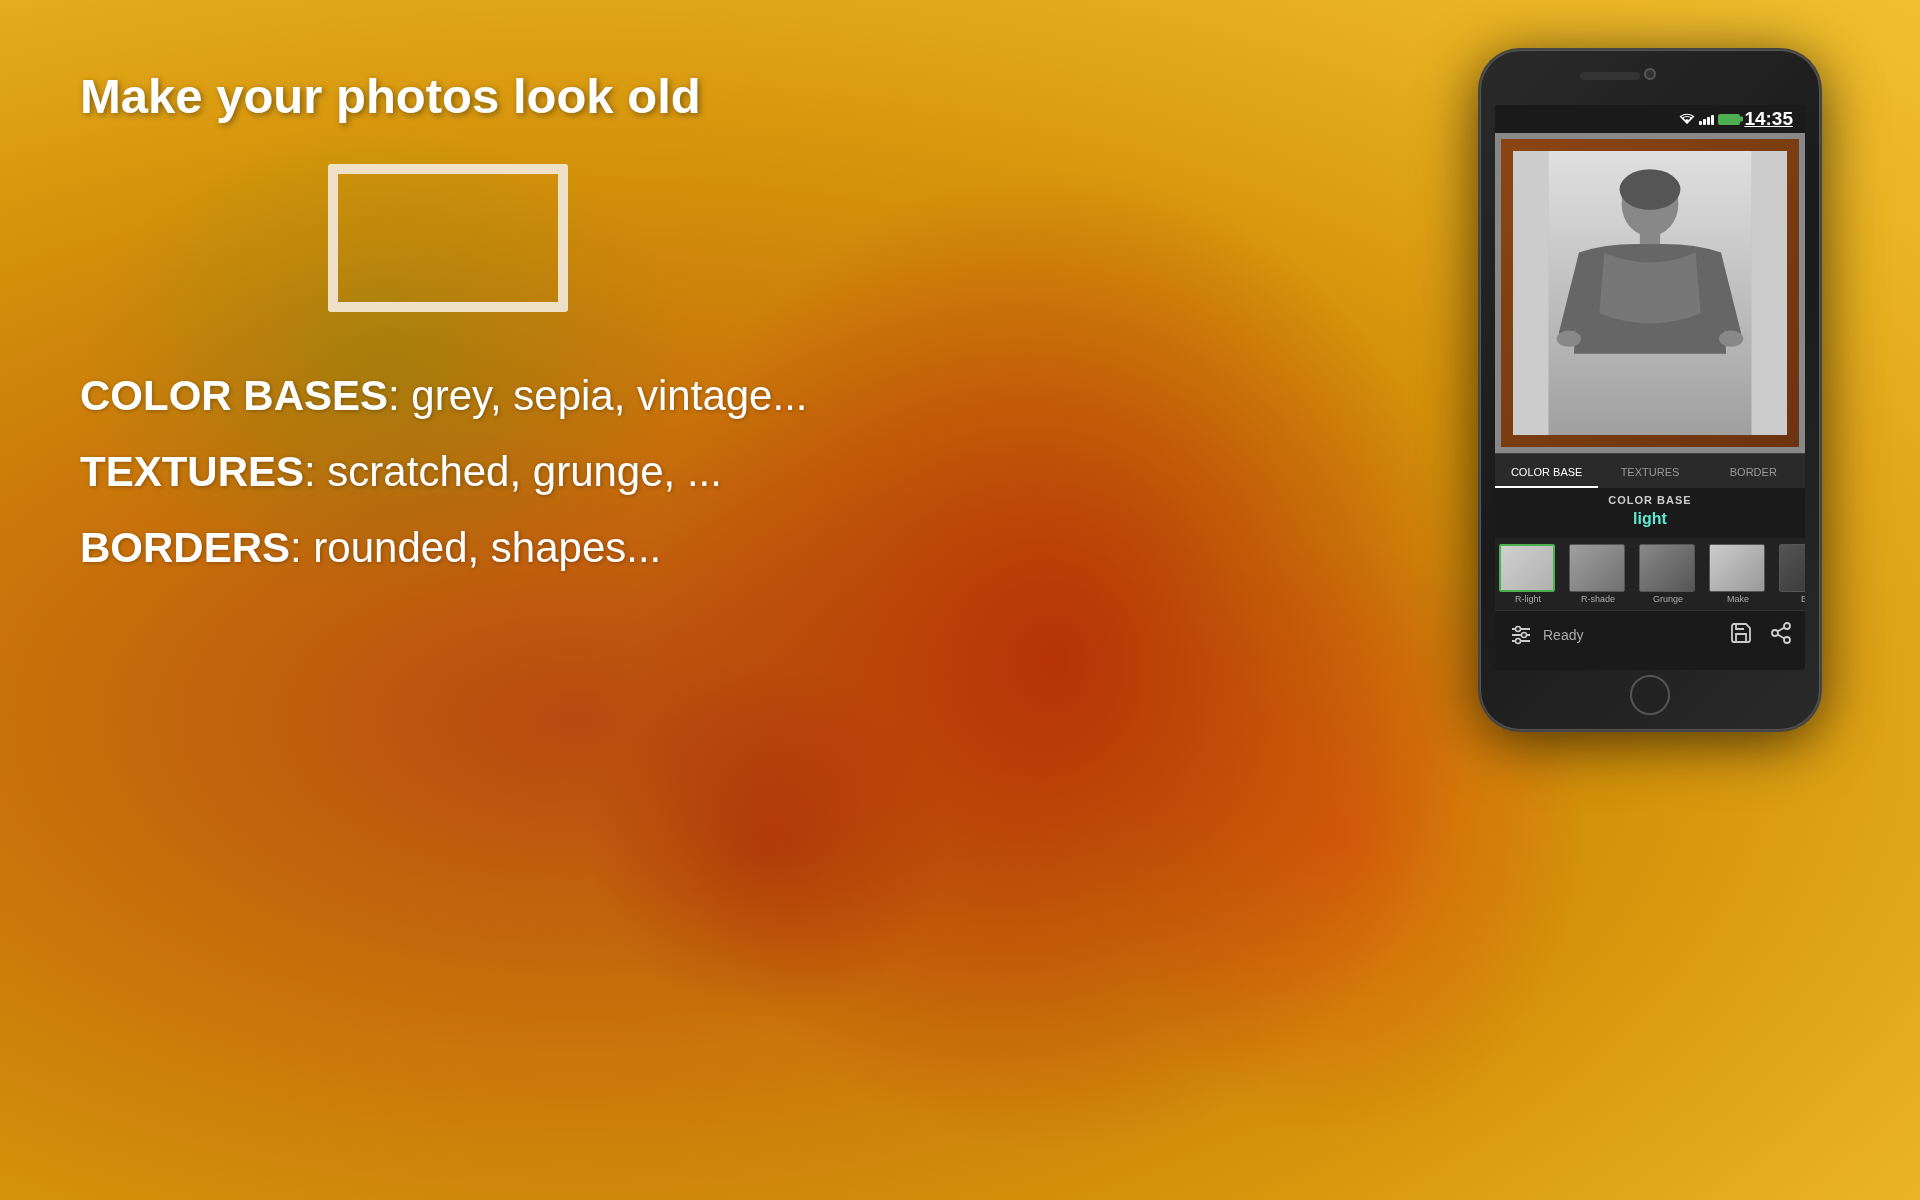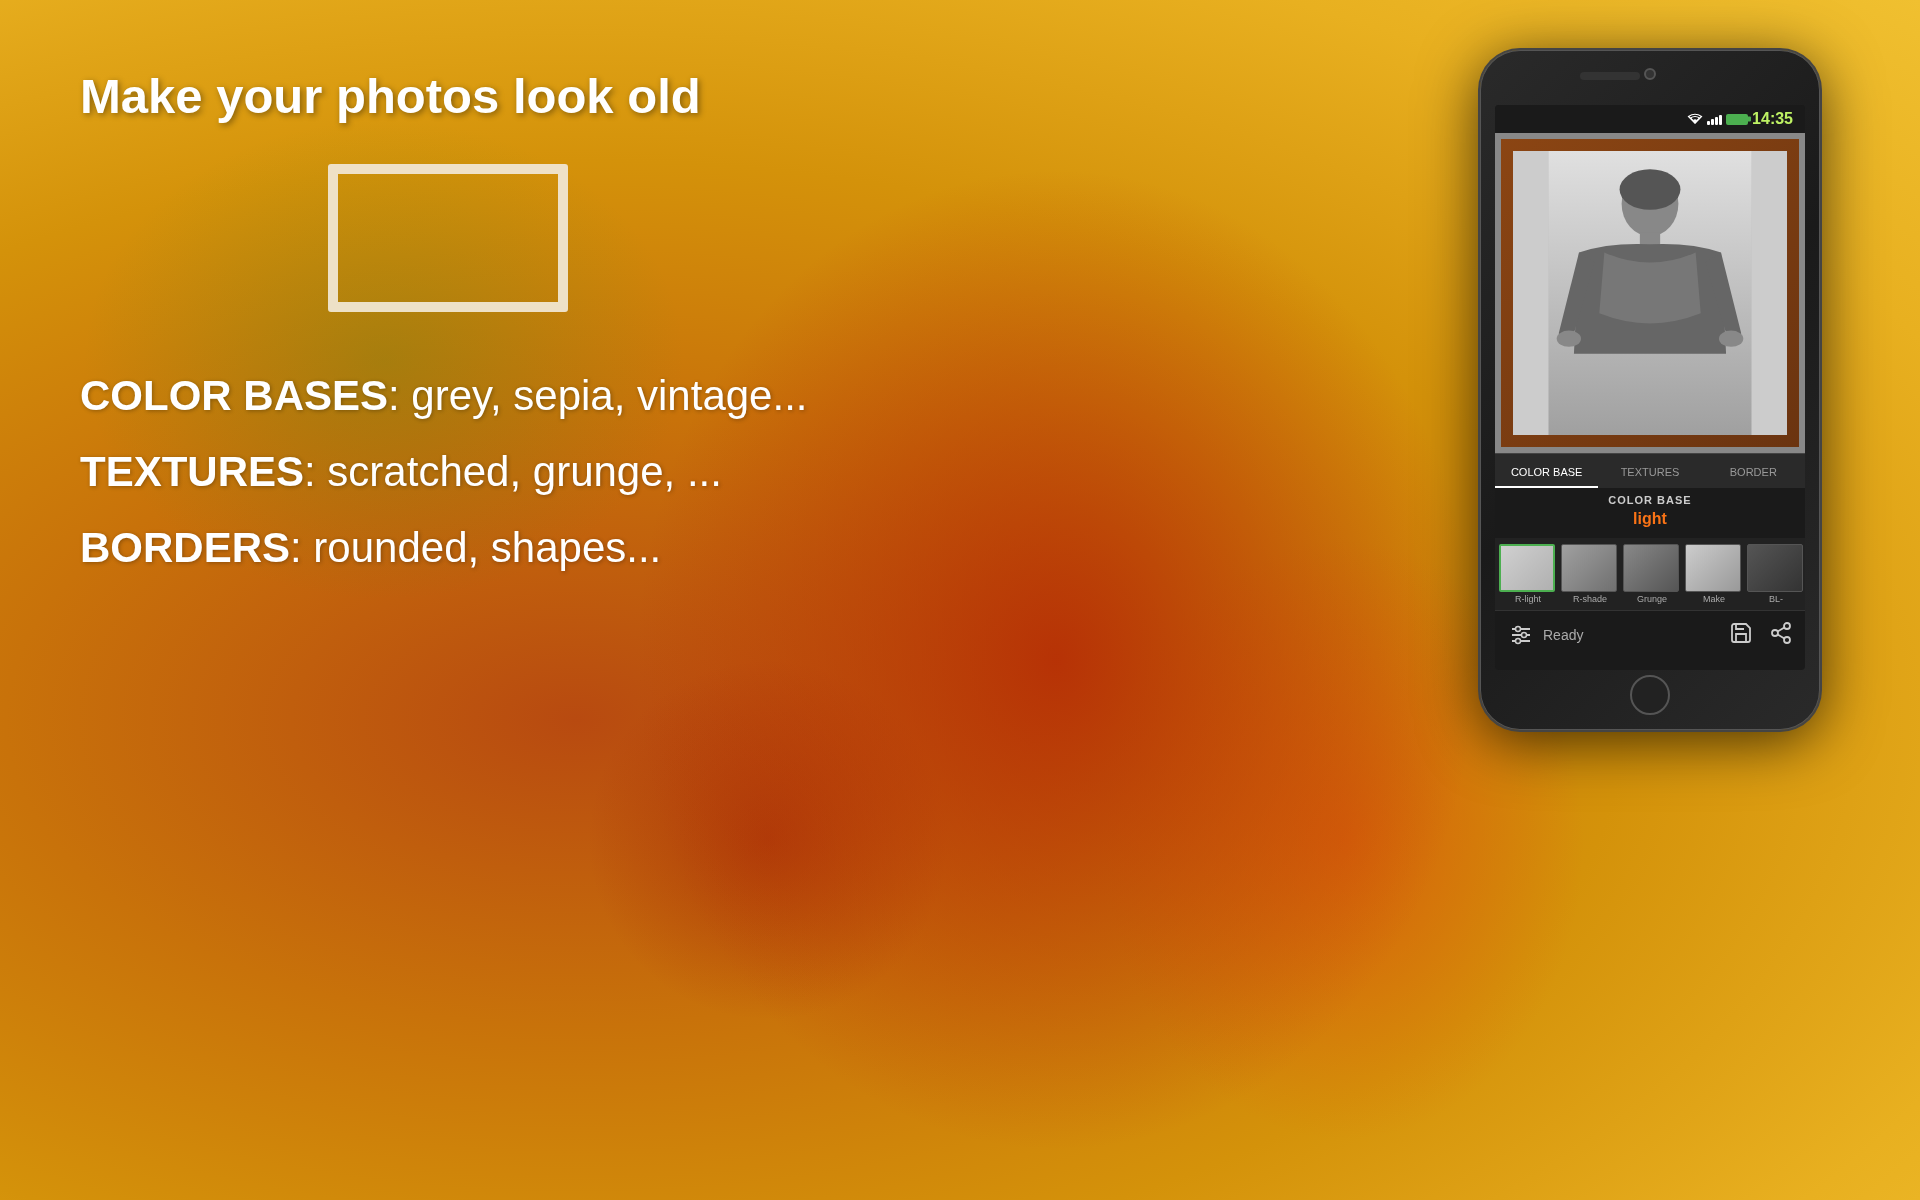--- a/index.html
+++ b/index.html
@@ -171,23 +171,24 @@
       gap: 5px;
     }
 
     .status-icons {
       display: flex;
       align-items: center;
       gap: 4px;
     }
 
     .status-time {
-      color: #bef264;
-      font-size: 16px;
+      color: #ffffff;
+      font-size: 19px;
       font-weight: bold;
+      text-decoration: underline;
     }
 
     .battery-icon {
       width: 22px;
       height: 11px;
       border: 2px solid #4CAF50;
       border-radius: 2px;
       position: relative;
       background: #4CAF50;
     }
@@ -251,21 +252,21 @@
     .phone-tab.active {
       color: white;
       border-bottom: 2px solid #fff;
     }
 
     
     .phone-thumbs {
       display: flex;
       background: #222;
       padding: 6px 4px;
-      gap: 4px;
+      gap: 12px;
       overflow: hidden;
     }
 
     .phone-thumb-item {
       flex: 0 0 58px;
       text-align: center;
     }
 
     .phone-thumb-img {
       width: 56px;
@@ -444,21 +445,21 @@
       <div class="phone-tabs">
         <div class="phone-tab active">COLOR BASE</div>
         <div class="phone-tab">TEXTURES</div>
         <div class="phone-tab">BORDER</div>
       </div>
 
       <div style="background:#1a1a1a; padding: 6px 8px 4px;">
 
         <div style="color:#ccc; font-size:11px; font-weight:bold; margin-bottom:4px; text-align:center; letter-spacing:1px;">COLOR BASE</div>
 
-        <div style="color:#f97316; font-size:16px; font-weight:bold; text-align:center; margin-bottom:6px;">light</div>
+        <div style="color:#5eead4; font-size:16px; font-weight:bold; text-align:center; margin-bottom:6px;">light</div>
       </div>
 
       <div class="phone-thumbs">
         <div class="phone-thumb-item selected">
           <div class="phone-thumb-img thumb-rlight"></div>
           <div class="phone-thumb-label">R-light</div>
         </div>
         <div class="phone-thumb-item">
           <div class="phone-thumb-img thumb-rshade"></div>
           <div class="phone-thumb-label">R-shade</div>

